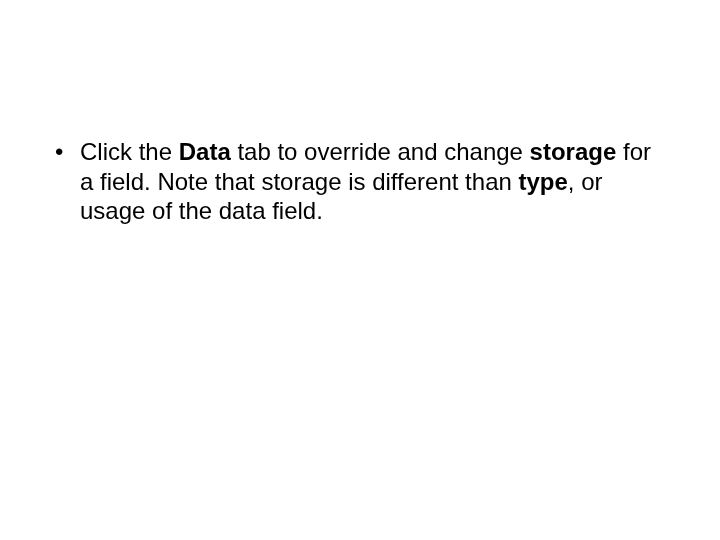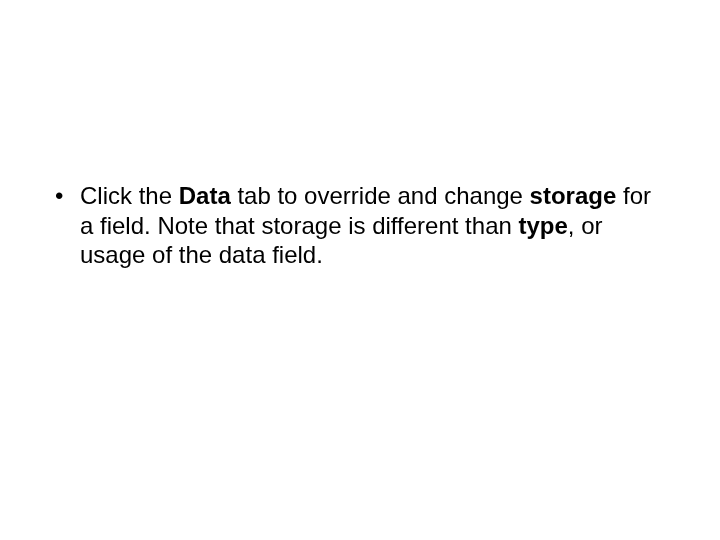--- a/index.html
+++ b/index.html
@@ -16,21 +16,20 @@
       color: #000000;
       position: relative;
     }
     .content {
       padding-top: 137px;
       padding-left: 53px;
       padding-right: 50px;
     }
     ul {
       list-style: none;
-      margin-top: 44px;
     }
     li {
       position: relative;
       padding-left: 27px;
       line-height: 1.23;
     }
     li::before {
       content: "•";
       position: absolute;
       left: 2px;

